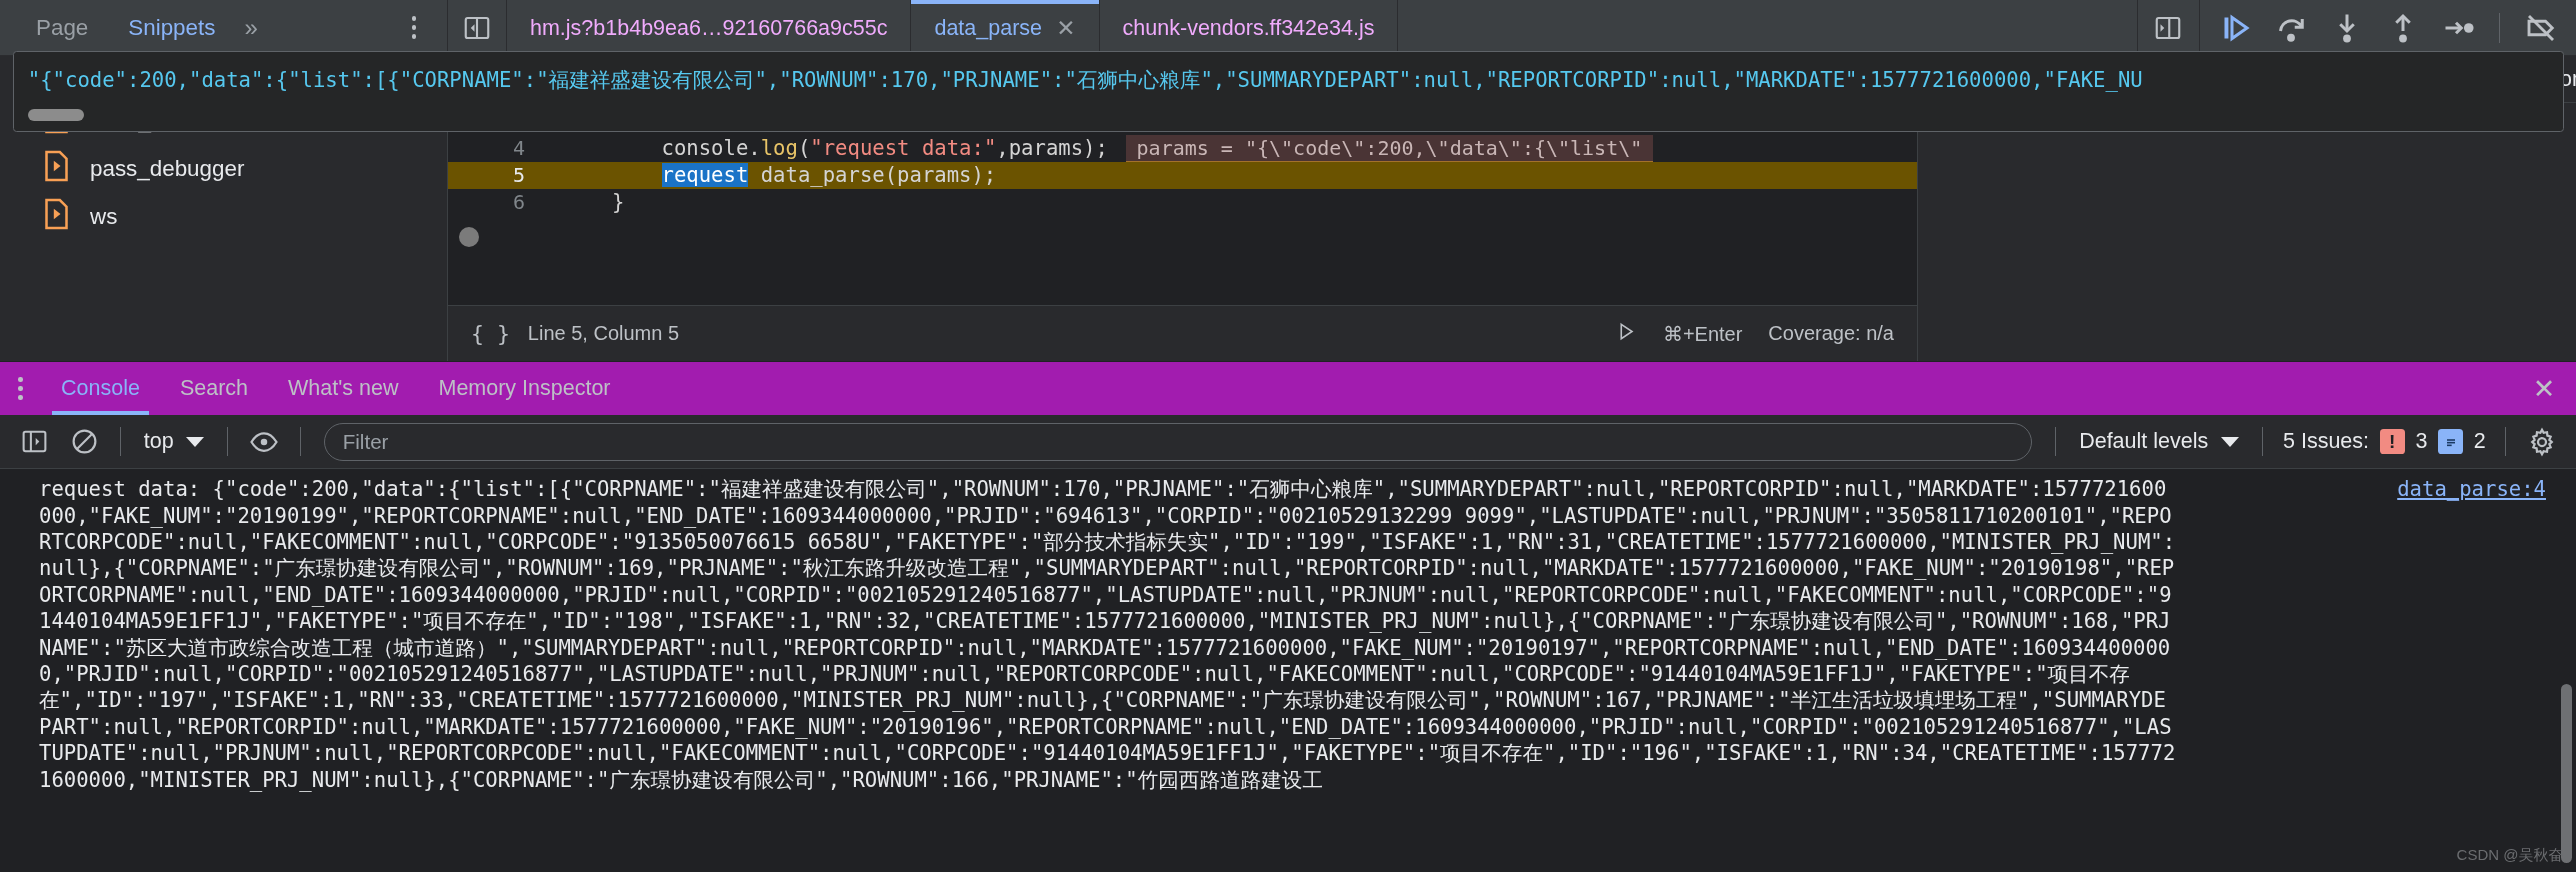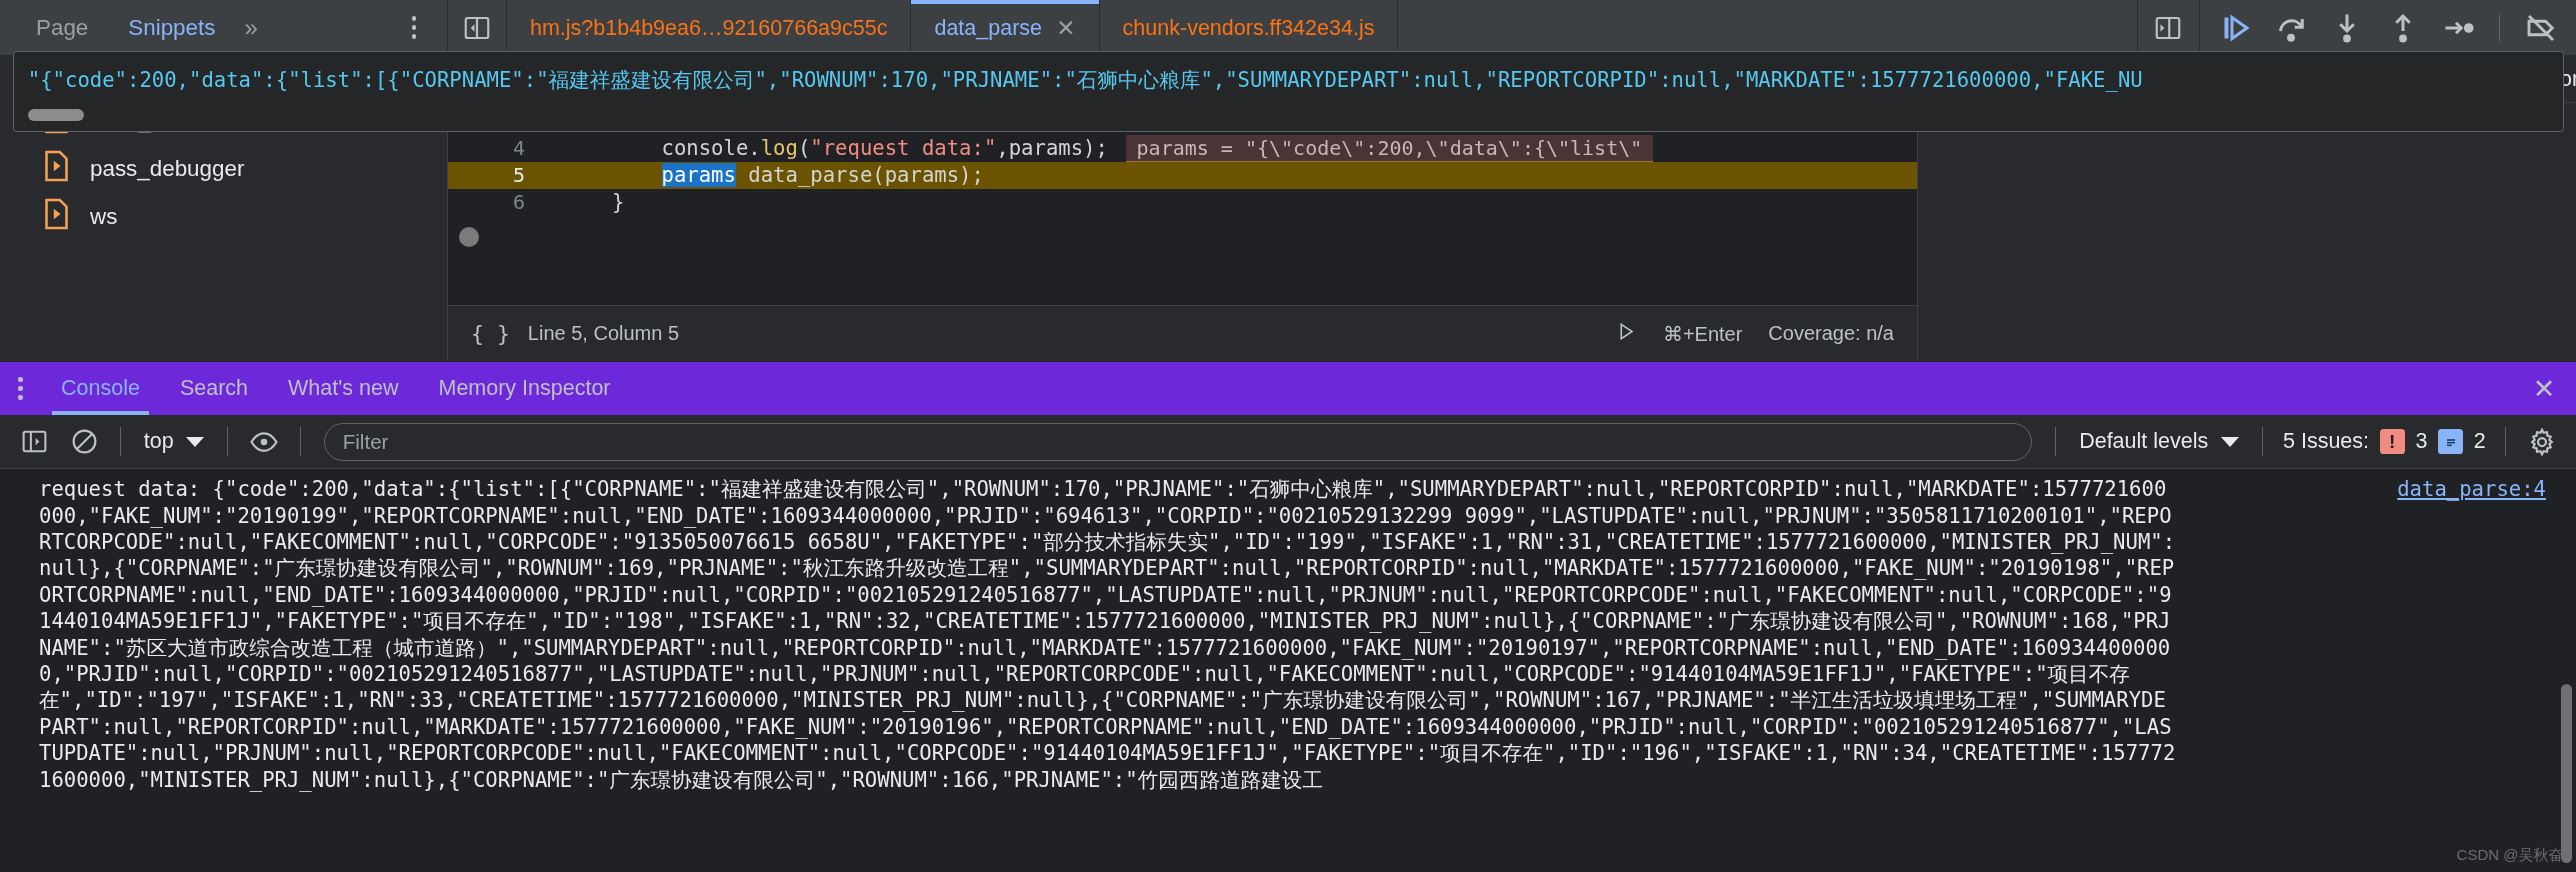--- a/index.html
+++ b/index.html
@@ -51,21 +51,21 @@
     background: #3c4043;
   }
   .panel-toggle {
     width: 59px; flex: 0 0 59px;
     display: flex; align-items: center; justify-content: center;
     border-right: 0.9px solid #2b2c2f; cursor: pointer;
   }
   .src-tab {
     display: flex; align-items: center; gap: 14.3px;
     padding: 0 23px; height: 56px;
-    font-size: 21.5px; color: #f97316;
+    font-size: 21.5px; color: #f0abfc;
     border-right: 0.9px solid #2b2c2f;
     cursor: pointer; position: relative; white-space: nowrap;
   }
   .src-tab.active { color: #8ab4f8; background: #3c4043; }
   .src-tab.active::after {
     content: ""; position: absolute; left: 0; right: 0; top: 0;
     height: 3.6px; background: #8ab4f8;
   }
   .tab-close { font-size: 23px; color: #9aa0a6; line-height: 1; }
   .dbg-pane-toggle {
@@ -166,21 +166,21 @@
   .pop-scroll {
     position: absolute; left: 14.3px; bottom: 10px;
     width: 56px; height: 11.6px; border-radius: 6.3px; background: #8c8c8c;
   }
 
   
   .drawer { flex: 0 0 auto; display: flex; flex-direction: column; background: #292a2d; min-height: 0; }
   .drawer-tabs {
     height: 54px; flex: 0 0 54px;
     display: flex; align-items: stretch;
-    background: #6d28d9; border-top: 0.9px solid #202124;
+    background: #a21caf; border-top: 0.9px solid #202124;
     position: relative;
   }
   .dots-v2 {
     width: 41px; display: flex; flex-direction: column;
     align-items: center; justify-content: center; gap: 4.5px; cursor: pointer;
   }
   .dots-v2 i { width: 4.5px; height: 4.5px; border-radius: 50%; background: #bdc1c6; display:block; }
   .dtab {
     display: flex; align-items: center; padding: 0 20px;
     font-size: 21.5px; color: #bdc1c6; cursor: pointer; position: relative;
@@ -390,21 +390,21 @@
       <div class="codearea">
         <div style="height:79px"></div>
 
         <div class="cline">
           <span class="gutter">4</span>
           <span class="ctext"><span class="tok-plain">        console.</span><span class="tok-fn">log</span><span class="tok-plain">(</span><span class="tok-str">"request data:"</span><span class="tok-plain">,params);</span><span class="inline-val">params = "{\"code\":200,\"data\":{\"list\"</span></span>
         </div>
 
         <div class="cline hl">
           <span class="gutter">5</span>
-          <span class="ctext"><span class="tok-plain">        </span><span class="tok-kw-sel">params</span><span class="tok-plain"> data_parse(params);</span></span>
+          <span class="ctext"><span class="tok-plain">        </span><span class="tok-kw-sel">request</span><span class="tok-plain"> data_parse(params);</span></span>
         </div>
 
         <div class="cline">
           <span class="gutter">6</span>
           <span class="ctext"><span class="tok-plain">    }</span></span>
         </div>
 
         <div style="height:10.7px"></div>
         <div class="brkcircle"></div>
       </div>

